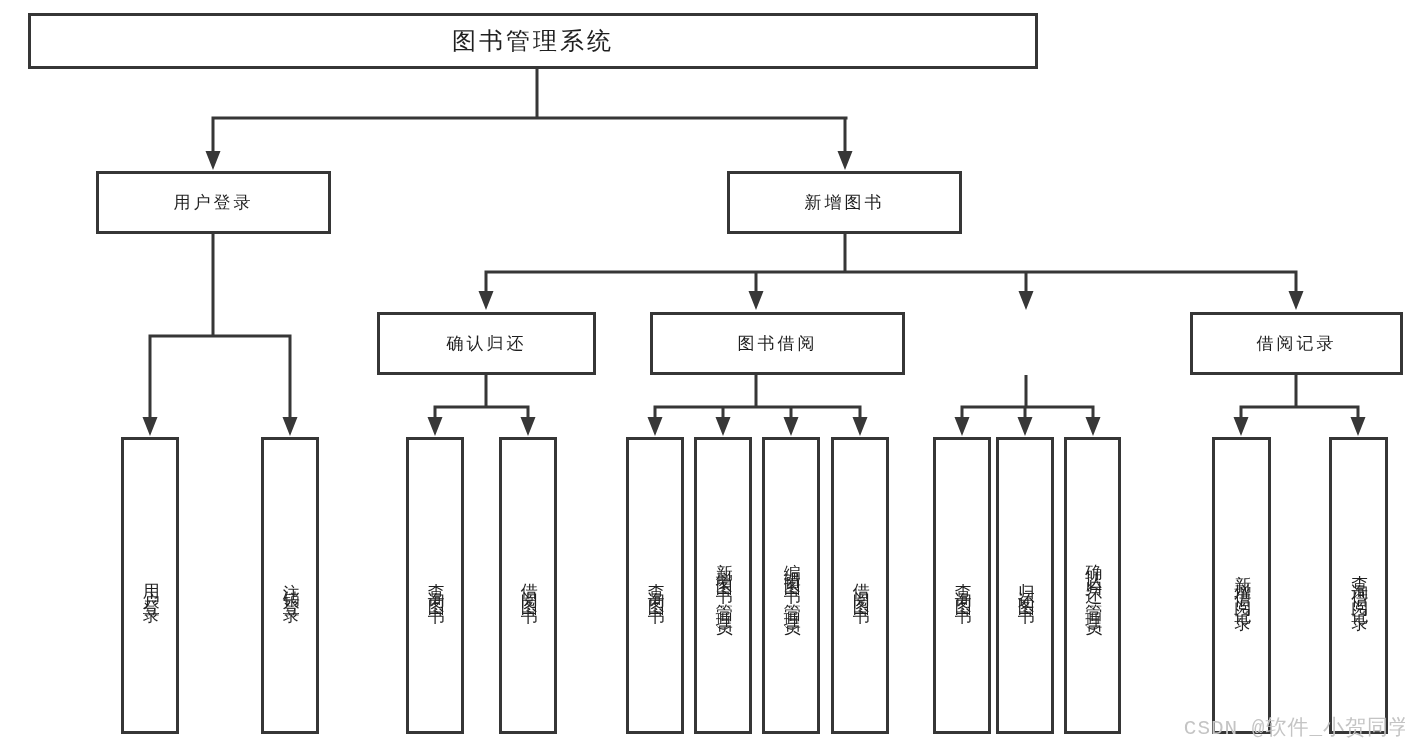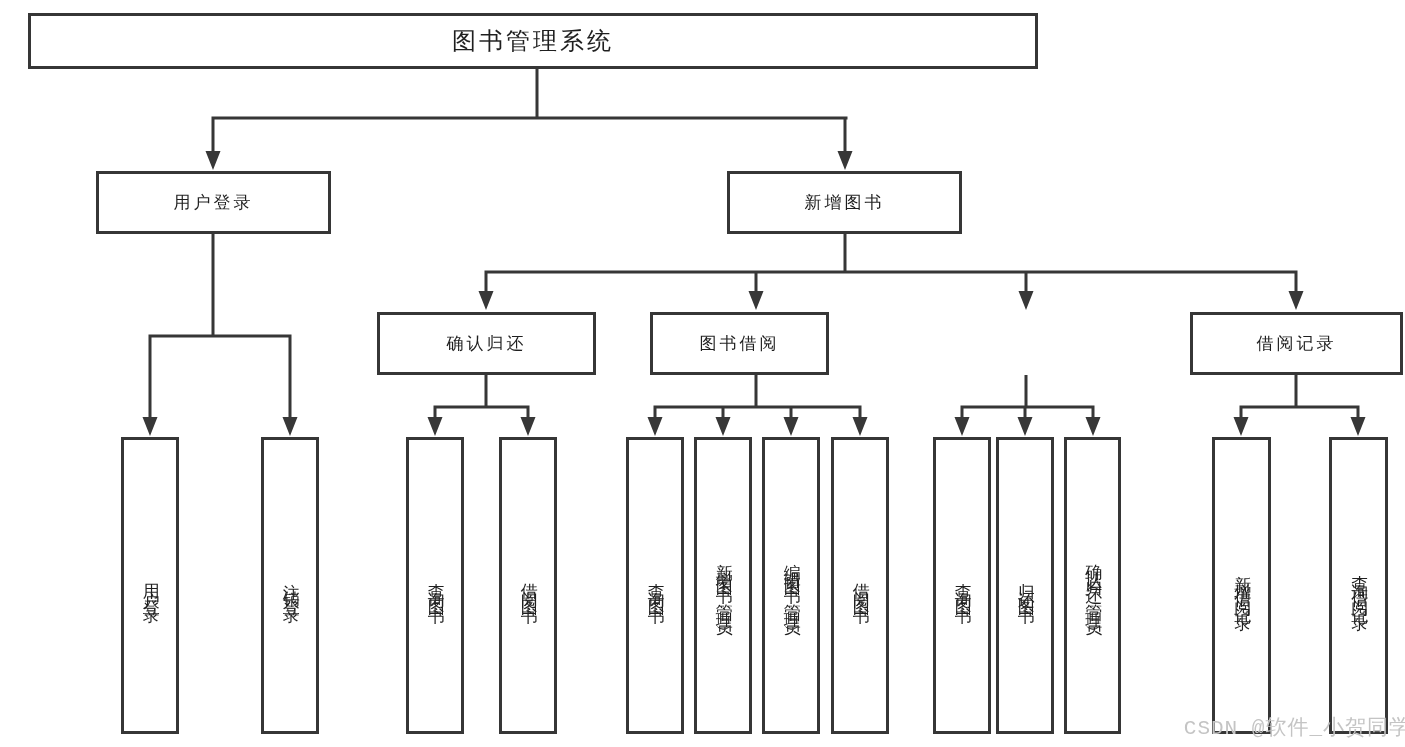--- a/index.html
+++ b/index.html
@@ -120,21 +120,21 @@
   <div class="node" style="left:80px;top:171px;width:235px;height:63px">
     <span class="lbl">用户登录</span>
   </div>
   <div class="node" style="left:711px;top:171px;width:235px;height:63px">
     <span class="lbl">新增图书</span>
   </div>
 
   <div class="node" style="left:361px;top:312px;width:219px;height:63px">
     <span class="lbl">确认归还</span>
   </div>
-  <div class="node" style="left:634px;top:312px;width:179px;height:63px">
+  <div class="node" style="left:634px;top:312px;width:255px;height:63px">
     <span class="lbl">图书借阅</span>
   </div>
   <div class="node" style="left:1174px;top:312px;width:213px;height:63px">
     <span class="lbl">借阅记录</span>
   </div>
 
   <div class="node leaf" style="left:105px;top:437px;width:58px;height:297px">
     <span class="lbl">用户登录</span>
   </div>
   <div class="node leaf" style="left:245px;top:437px;width:58px;height:297px">

